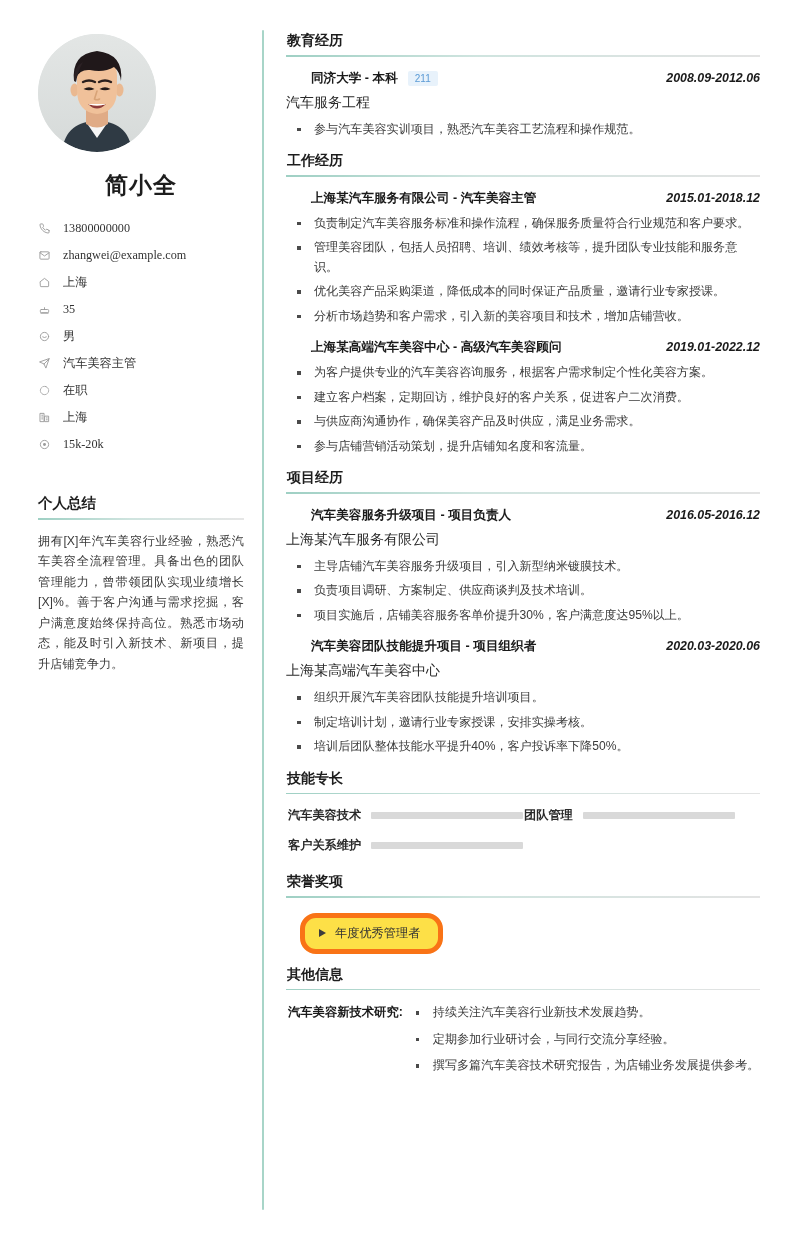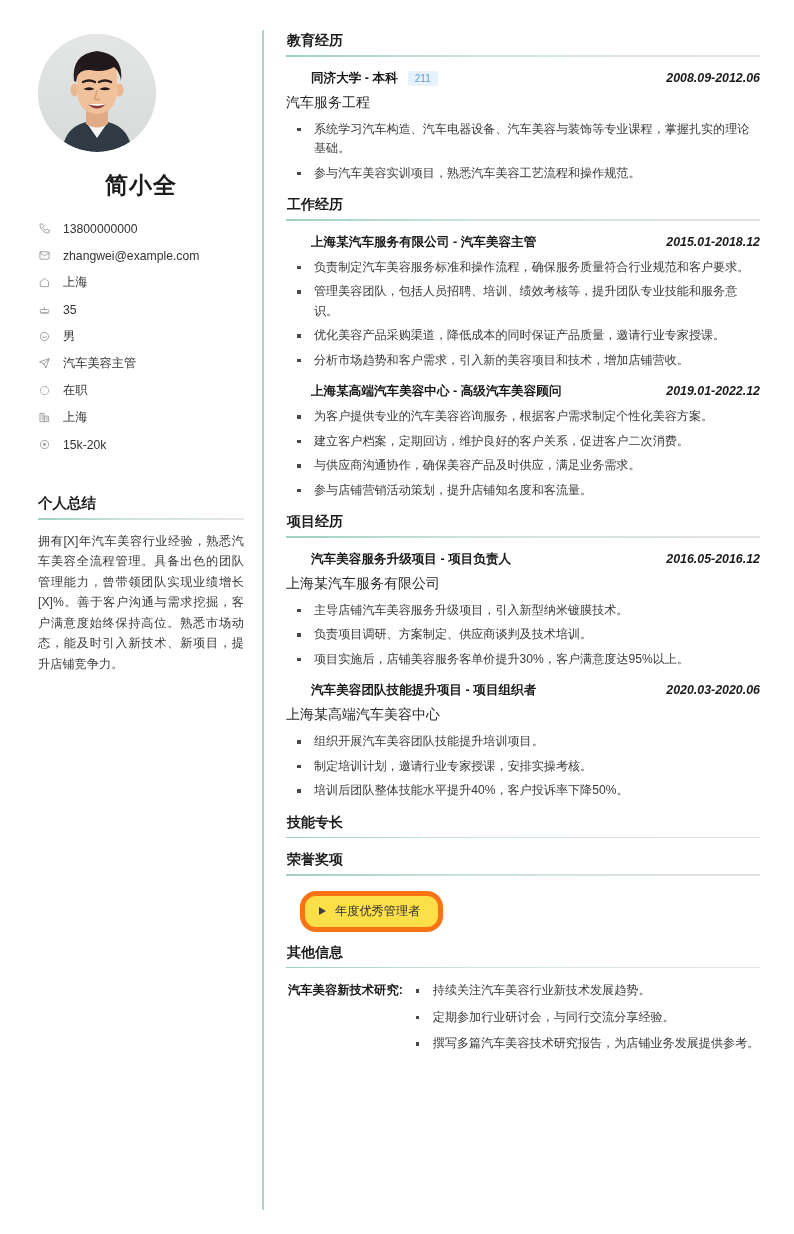--- a/index.html
+++ b/index.html
@@ -67,21 +67,21 @@
   }
   .contact-row .ic {
     width: 17px;
     flex: 0 0 17px;
     display: flex;
     align-items: center;
     justify-content: flex-start;
     color: #9a9a9a;
   }
   .contact-row .ic svg { width: 11px; height: 11px; display:block; }
-  .contact-row .txt { padding-left: 7px; }
+  .contact-row .txt { padding-left: 7px; font-family: Liberation Serif, serif; }
 
   .left-section { margin-top: 36px; padding-left: 4px; }
   .left-sec-title {
     font-size: 14.5px;
     font-weight: bold;
     color: #1d1d1d;
     padding-bottom: 5px;
   }
   .sec-rule {
     height: 1.5px;
@@ -401,21 +401,20 @@
       <div class="entry">
         <div class="entry-top">
           <div class="entry-title">
             <span>同济大学 - 本科</span>
             <span class="badge">211</span>
           </div>
           <div class="entry-date">2008.09-2012.06</div>
         </div>
         <div class="entry-sub">汽车服务工程</div>
         <ul class="bullets">
-          <li>系统学习汽车构造、汽车电器设备、汽车美容与装饰等专业课程，掌握扎实的理论基础。</li>
           <li>参与汽车美容实训项目，熟悉汽车美容工艺流程和操作规范。</li>
         </ul>
       </div>
     </div>
 
     <div class="section">
       <div class="sec-head">工作经历</div>
       <div class="sec-head-rule"></div>
 
       <div class="entry">
@@ -472,20 +471,40 @@
           <li>组织开展汽车美容团队技能提升培训项目。</li>
           <li>制定培训计划，邀请行业专家授课，安排实操考核。</li>
           <li>培训后团队整体技能水平提升40%，客户投诉率下降50%。</li>
         </ul>
       </div>
     </div>
 
     <div class="section">
       <div class="sec-head">技能专长</div>
       <div class="sec-head-rule"></div>
+      <div class="skills-grid">
+        <div class="skill">
+          <span class="skill-name">汽车美容技术</span>
+          <span class="skill-bar">
+            <span class="skill-fill" id="sf0" style="width: 78%;"></span>
+          </span>
+        </div>
+        <div class="skill">
+          <span class="skill-name">团队管理</span>
+          <span class="skill-bar">
+            <span class="skill-fill" id="sf1" style="width: 90%;"></span>
+          </span>
+        </div>
+        <div class="skill">
+          <span class="skill-name">客户关系维护</span>
+          <span class="skill-bar">
+            <span class="skill-fill" id="sf2" style="width: 78%;"></span>
+          </span>
+        </div>
+      </div>
     </div>
 
     <div class="section">
       <div class="sec-head">荣誉奖项</div>
       <div class="sec-head-rule"></div>
       <div class="honors">
         <span class="honor-pill">
           <span class="tri"></span>
           <span>年度优秀管理者</span>
         </span>

